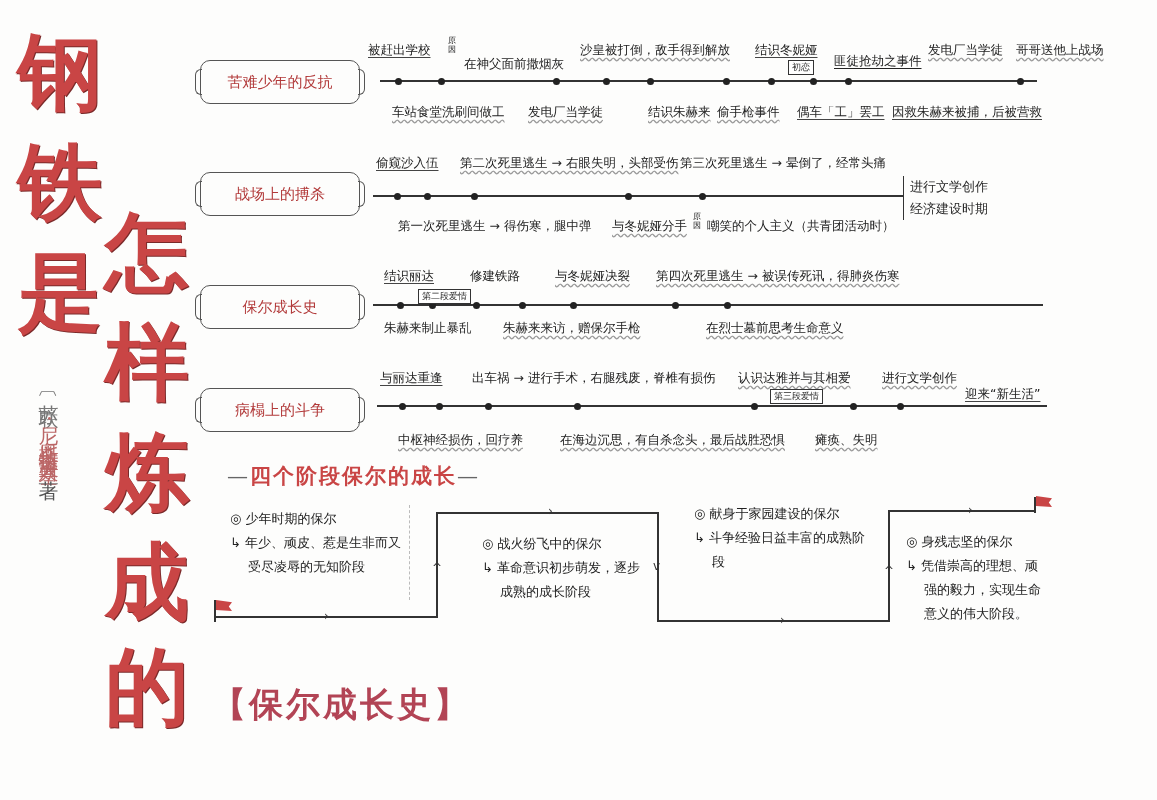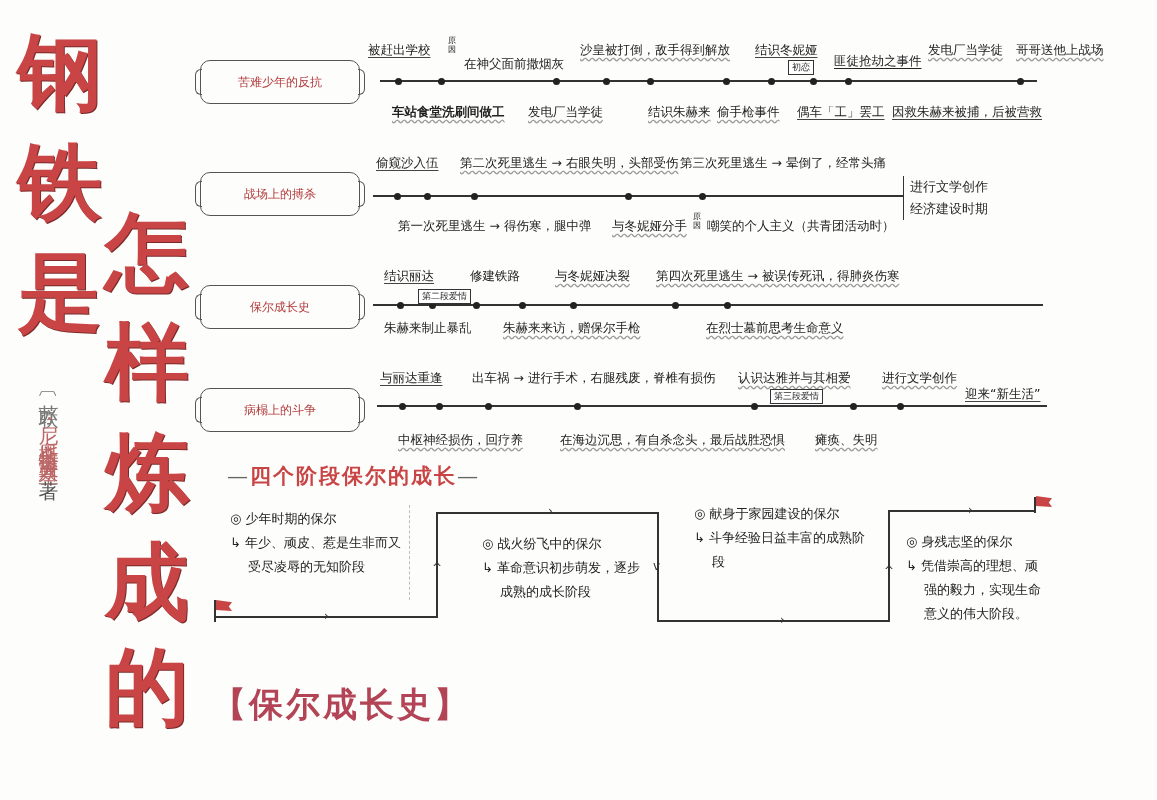--- a/index.html
+++ b/index.html
@@ -26,21 +26,21 @@
   .author .country { color: #777; }
   .author .name-red { color: #b66; }
 
   
   .section-box {
     position: absolute; left: 200px;
     width: 160px; height: 44px;
     border: 1.5px solid #555;
     border-radius: 10px;
     display: flex; align-items: center; justify-content: center;
-    font-size: 12px; color: #b23a3a;
+    font-size: 15px; color: #b23a3a;
     font-family: "DejaVu Serif", serif;
     background: #fdfdfc;
   }
   .section-box::before, .section-box::after {
     content: ""; position: absolute; top: 8px; bottom: 8px; width: 6px;
     border: 1.5px solid #555;
   }
   .section-box::before { left: -6px; border-right: none; border-radius: 6px 0 0 6px; }
   .section-box::after  { right: -6px; border-left: none; border-radius: 0 6px 6px 0; }
 
@@ -132,21 +132,21 @@
   <div class="ev line" style="left:368px; top:42px;">被赶出学校</div>
   <div class="ev" style="left:448px; top:36px; font-size:8px; line-height:9px; width:10px; white-space:normal;">原因</div>
   <div class="ev" style="left:464px; top:42px;margin-top:14px;">在神父面前撒烟灰</div>
   <div class="ev wavy" style="left:580px; top:42px;">沙皇被打倒，敌手得到解放</div>
   <div class="ev line" style="left:755px; top:42px;">结识冬妮娅</div>
   <div class="tag-box" style="left:788px; top:60px;">初恋</div>
   <div class="ev wavy" style="left:834px; top:53px;text-decoration:underline;">匪徒抢劫之事件</div>
   <div class="ev wavy" style="left:928px; top:42px;">发电厂当学徒</div>
   <div class="ev wavy" style="left:1016px; top:42px;">哥哥送他上战场</div>
 
-  <div class="ev wavy" style="left:392px; top:104px;font-weight:bold;">车站食堂洗刷间做工</div>
+  <div class="ev wavy" style="left:392px; top:104px;">车站食堂洗刷间做工</div>
   <div class="ev wavy" style="left:528px; top:104px;">发电厂当学徒</div>
   <div class="ev wavy" style="left:628px; top:104px;margin-left:20px;">结识朱赫来</div>
   <div class="ev wavy" style="left:717px; top:104px;">偷手枪事件</div>
   <div class="ev line" style="left:797px; top:104px;">偶车「工」罢工</div>
   <div class="ev line" style="left:892px; top:104px;">因救朱赫来被捕，后被营救</div>
 </div>
 
 <div class="section-box" style="top:172px;">战场上的搏杀</div>
 <div class="timeline" style="left:373px; top:195px; width:530px;"></div>
 <div>

